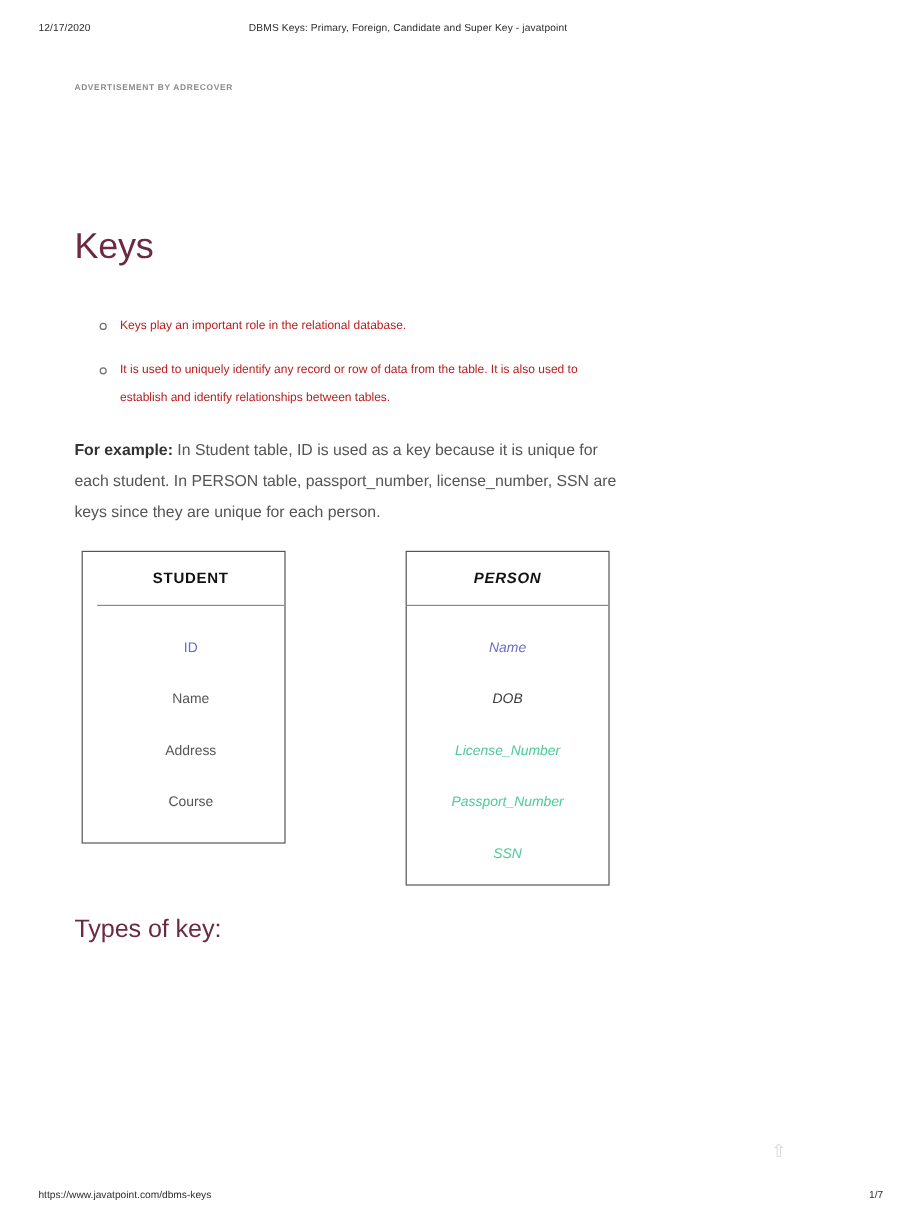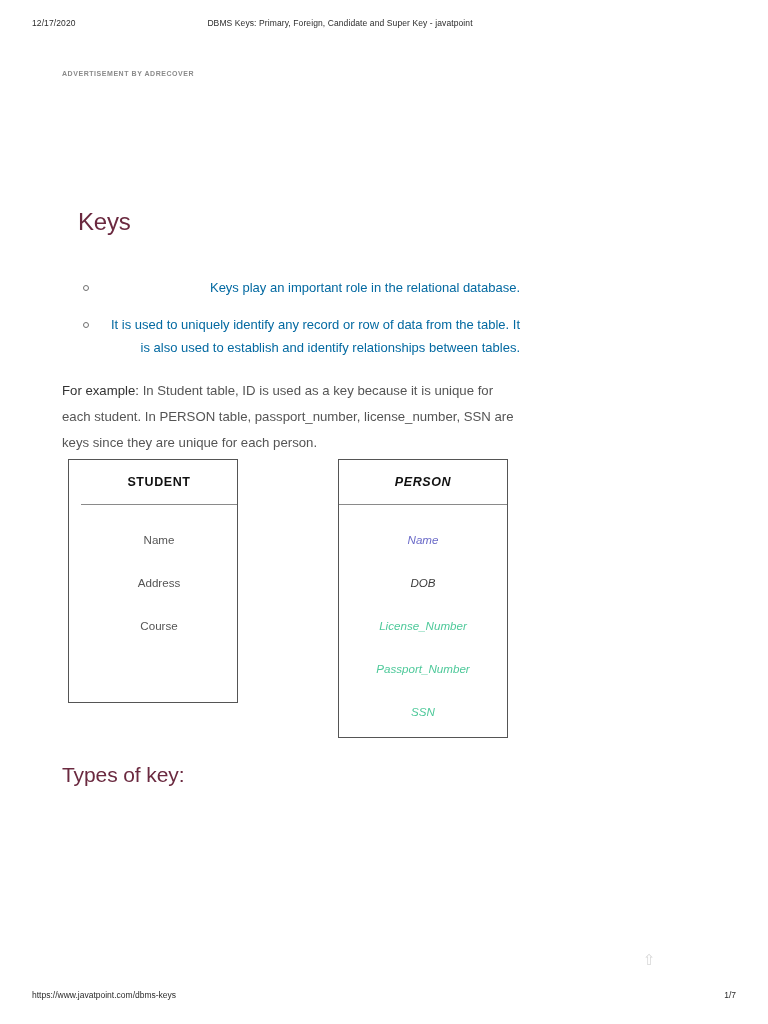--- a/index.html
+++ b/index.html
@@ -57,62 +57,61 @@
 
   
   .content {
     position: absolute;
     left: 62px;
     top: 186px;
     width: 520px;
   }
 
   h1.page-title {
-    margin: 16px;
-    font-size: 24px;
+    margin: 0;
+    font-size: 30px;
     font-weight: 400;
     color: #6b2a40;
     letter-spacing: -0.2px;
     line-height: 40px;
   }
 
   ul.keys-list {
     margin: 34px 0 0 0;
     padding: 0 0 0 38px;
     list-style: none;
   }
   ul.keys-list li {
     position: relative;
-    font-size: 13px;
+    font-size: 10px;
     line-height: 23.5px;
-    color: #0369a1;
+    color: #b91c1c;
     margin-bottom: 13px;
     max-width: 420px;
-    text-align: right;
   }
   ul.keys-list li::before {
     content: "";
     position: absolute;
     left: -17px;
     top: 9px;
     width: 4px;
     height: 4px;
     border: 1px solid #707070;
     border-radius: 50%;
     background: transparent;
   }
 
   p.example {
     margin: 18px 0 0 0;
     font-size: 13.2px;
     line-height: 26px;
     color: #555555;
     max-width: 452px;
   }
-  p.example b { color: #333333; font-weight: normal; }
+  p.example b { color: #333333; font-weight: bold; }
 
   
   .tables-area {
     position: absolute;
     left: 0;
     top: 459px;
     width: 768px;
     height: 300px;
   }
   .ent-table {
@@ -214,20 +213,21 @@
 
   <p class="example"><b>For example:</b><span> In Student table, ID is used as a key because it is unique for each student. In PERSON table, passport_number, license_number, SSN are keys since they are unique for each person.</span></p>
 
 </div>
 
 <div class="tables-area">
 
   <div class="ent-table" id="student-table">
     <div class="ent-head">STUDENT</div>
     <div class="ent-body">
+      <div class="ent-field" style="color:#6a6ac8">ID</div>
       <div class="ent-field" style="color:#555555">Name</div>
       <div class="ent-field" style="color:#555555">Address</div>
       <div class="ent-field" style="color:#555555">Course</div>
     </div>
   </div>
 
   <div class="ent-table" id="person-table">
     <div class="ent-head">PERSON</div>
     <div class="ent-body">
       <div class="ent-field" style="color:#6a6ac8">Name</div>

